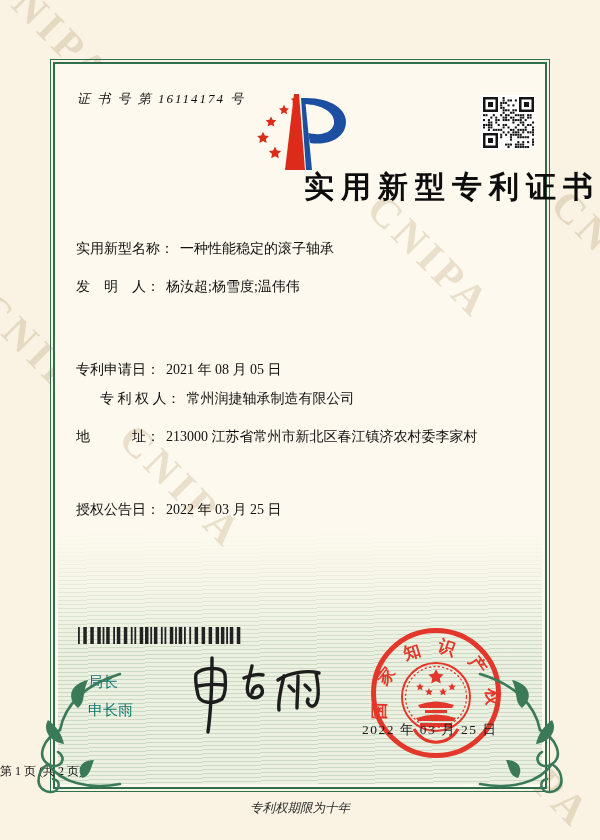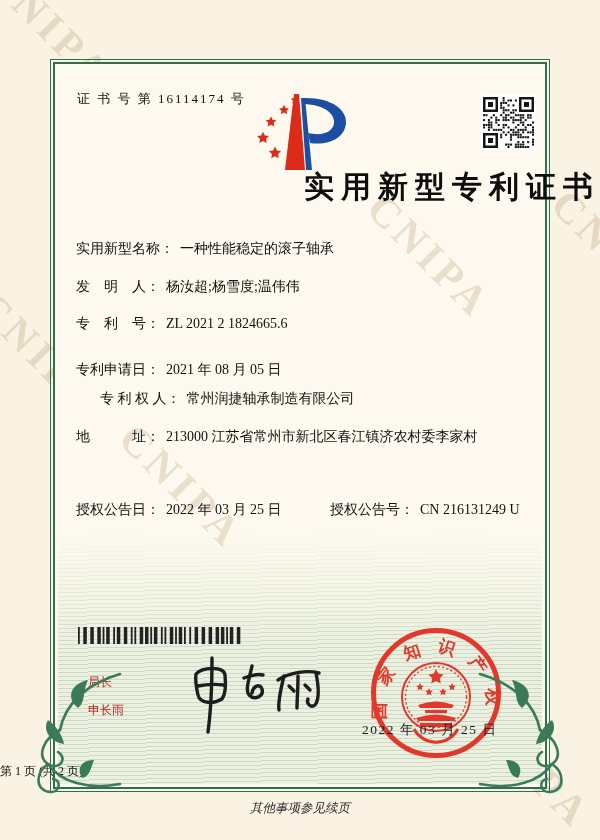--- a/index.html
+++ b/index.html
@@ -12,34 +12,34 @@
   
   .frame{position:absolute;left:50px;top:59px;width:498px;height:731px;
          border:1.5px solid #2e6f50;z-index:2;}
   .frame-inner{position:absolute;inset:2px;border:2.5px solid #2e6f50;background:#fdf9ee;}
   .waves{position:absolute;left:3px;right:3px;bottom:3px;height:252px;
          background-color:#ebf0e0;
          background-image:linear-gradient(180deg,#fdf9ee 0%,rgba(253,249,238,0) 48%),
            repeating-linear-gradient(179deg,rgba(122,160,122,0.28) 0 1px,rgba(0,0,0,0) 1px 4px);}
   
   .content{position:absolute;inset:0;z-index:4;}
-  .cert-no{position:absolute;left:77px;top:90px;font-size:13px;letter-spacing:2px;}
+  .cert-no{position:absolute;left:77px;top:90px;font-size:13px;letter-spacing:2px;font-style:italic;}
   .logo{position:absolute;left:250px;top:90px;}
   .qr{position:absolute;left:481px;top:95px;}
   .title{position:absolute;left:0;top:167px;width:100%;text-align:right;
          font-size:30px;font-weight:bold;letter-spacing:7px;color:#0d0d0d;}
   .frow{position:absolute;left:76px;width:460px;height:20px;font-size:14px;white-space:nowrap;}
   .frow .val{margin-left:6px;}
   .frow .col2{position:absolute;left:254px;top:0;}
   .paras{position:absolute;left:76px;top:484px;width:450px;font-size:13.5px;
          line-height:22.5px;text-align:justify;font-style:italic;color:#1c1c1c;}
   .paras p{margin:0;text-indent:2em;}
   .barcode{position:absolute;left:78px;top:627px;}
-  .signer{position:absolute;left:88px;top:668px;font-size:12px;line-height:28px;
-          font-family:"Liberation Sans","DejaVu Sans",sans-serif;color:#b91c1c;}
+  .signer{position:absolute;left:88px;top:668px;font-size:15px;line-height:28px;
+          font-family:"Liberation Sans","DejaVu Sans",sans-serif;color:#0f766e;}
   .autograph{position:absolute;left:178px;top:640px;}
   .seal{position:absolute;left:368px;top:625px;z-index:5;}
   .seal-date{position:absolute;left:362px;top:721px;width:160px;font-size:13.5px;
              letter-spacing:1.5px;color:#1b1b1b;z-index:6;white-space:nowrap;}
   .page-info{position:absolute;left:0;top:763px;width:100%;text-align:left;font-size:12px;}
   .cont-note{position:absolute;left:0;top:800px;width:100%;text-align:center;
              font-size:12.5px;font-style:italic;color:#2a2a2a;}
   .flourish{position:absolute;z-index:6;}
   .flourish.right{transform:scaleX(-1);}
 </style>
@@ -238,37 +238,31 @@
     </svg>
 
     <div class="title">实用新型专利证书</div>
 
     <div class="frow" style="top:240px;">
       <span>实用新型名称：</span><span class="val">一种性能稳定的滚子轴承</span>
     </div>
     <div class="frow" style="top:278px;">
       <span>发　明　人：</span><span class="val">杨汝超;杨雪度;温伟伟</span>
     </div>
-    <div class="frow" style="top:315px;">
-      <span>专　利　号：</span><span class="val">ZL 2021 2 1824665.6</span>
-    </div>
     <div class="frow" style="top:353px;margin-top:8px;">
       <span>专利申请日：</span><span class="val">2021 年 08 月 05 日</span>
     </div>
     <div class="frow" style="top:390px;margin-left:24px;">
       <span>专 利 权 人：</span><span class="val">常州润捷轴承制造有限公司</span>
     </div>
     <div class="frow" style="top:428px;">
       <span>地　　　址：</span><span class="val">213000 江苏省常州市新北区春江镇济农村委李家村</span>
     </div>
     <div class="frow" style="top:465px;margin-top:36px;">
       <span>授权公告日：</span><span class="val">2022 年 03 月 25 日</span>
-      <span class="col2">
-        <span>授权公告号：</span><span class="val">CN 216131249 U</span>
-      </span>
     </div>
 
 
     <svg class="barcode" width="168" height="17" viewBox="0 0 168 17">
       <g id="barcode-bars" fill="#222">
           <rect x="0.00" y="0" width="1.80" height="17"></rect>
           <rect x="5.30" y="0" width="3.50" height="17"></rect>
           <rect x="12.30" y="0" width="3.50" height="17"></rect>
           <rect x="19.30" y="0" width="3.50" height="17"></rect>
           <rect x="24.60" y="0" width="1.80" height="17"></rect>
@@ -337,21 +331,21 @@
         <path d="M50,80 Q68,73 86,80 L84,83 L52,83 Z"></path>
         <rect x="57" y="85" width="22" height="3"></rect>
         <path d="M48,93 Q68,86 88,93 L86,96 L50,96 Z"></path>
         <rect x="52" y="98" width="32" height="4"></rect>
         <path d="M46,104 A 25,25 0 0 0 90,104" stroke="#e2372a" stroke-width="3" fill="none"></path>
       </g>
     </svg>
     <div class="seal-date">2022 年 03 月 25 日</div>
 
     <div class="page-info">第 1 页 (共 2 页)</div>
-    <div class="cont-note">其他事项参见续页</div>
+    <div class="cont-note">专利权期限为十年</div>
   </div>
 
   <svg class="flourish" style="left:20px;top:668px;" width="115" height="135" viewBox="0 0 115 135" fill="none" stroke="#3a7a58" stroke-width="2.6" stroke-linecap="round">
     <path d="M100,6 C66,16 45,36 40,62"></path>
     <path d="M40,62 C24,70 16,88 28,96 C40,103 48,90 38,84"></path>
     <path d="M58,40 C46,30 50,16 68,12 C62,24 66,34 58,40 Z" fill="#3a7a58" stroke="none"></path>
     <path d="M44,76 C30,74 22,62 28,52 C36,58 42,66 44,76 Z" fill="#3a7a58" stroke="none"></path>
     <path d="M28,96 C40,114 68,122 100,116"></path>
     <path d="M28,96 C16,104 14,122 30,124 C40,125 42,112 33,111"></path>
     <path d="M62,110 C56,100 62,92 74,92 C70,102 70,108 62,110 Z" fill="#3a7a58" stroke="none"></path>

